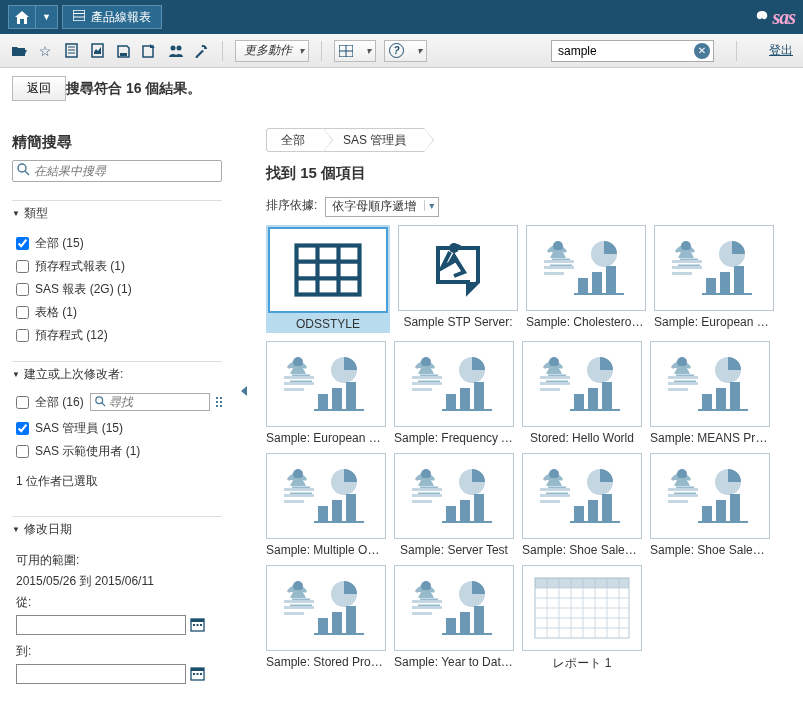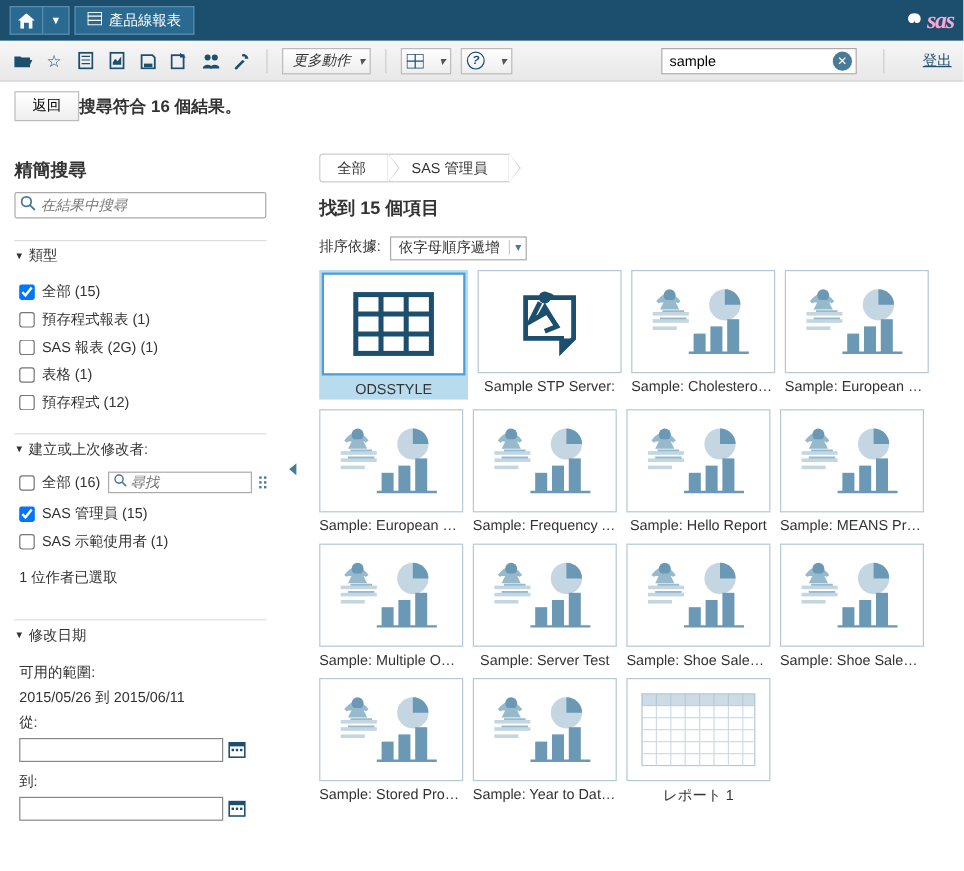--- a/index.html
+++ b/index.html
@@ -422,21 +422,21 @@
               <rect x="8" y="30" width="30" height="3" fill="#c3d6e2"></rect>
               <rect x="8" y="36" width="20" height="3" fill="#c3d6e2"></rect>  
               <circle cx="68" cy="18" r="13" fill="#c3d6e2"></circle>
               <path d="M68 18 L68 5 A13 13 0 0 1 81 18 Z" fill="#6b98b4"></path>  
               <rect x="42" y="42" width="10" height="16" fill="#6b98b4"></rect>
               <rect x="56" y="36" width="10" height="22" fill="#6b98b4"></rect>
               <rect x="70" y="30" width="10" height="28" fill="#6b98b4"></rect>  
               <line x1="38" y1="58" x2="88" y2="58" stroke="#6b98b4" stroke-width="2"></line>  
             </svg>
           </div>
-          <div class="tile-label">Sample: Hello Report</div>
+          <div class="tile-label">Stored: Hello World</div>
         </div>
         <div class="tile">
           <div class="thumb">
             <svg width="100" height="64" viewBox="0 0 100 64">  
               <path fill="#96b9cc" d="M12 16 C18 8 24 8 30 16 M16 24 H34 M14 30 H36" stroke="#96b9cc" stroke-width="3"></path>  
               <circle cx="22" cy="10" r="5" fill="#6b98b4"></circle>  
               <path d="M18 14 L14 22 L30 22 L26 14 Z" fill="#96b9cc"></path>  
               <rect x="8" y="24" width="30" height="3" fill="#c3d6e2"></rect>
               <rect x="8" y="30" width="30" height="3" fill="#c3d6e2"></rect>
               <rect x="8" y="36" width="20" height="3" fill="#c3d6e2"></rect>  

